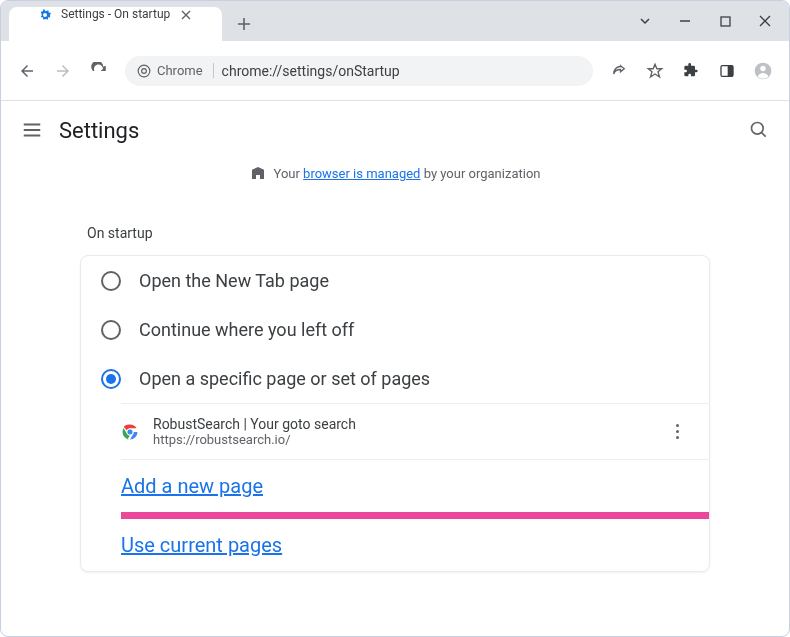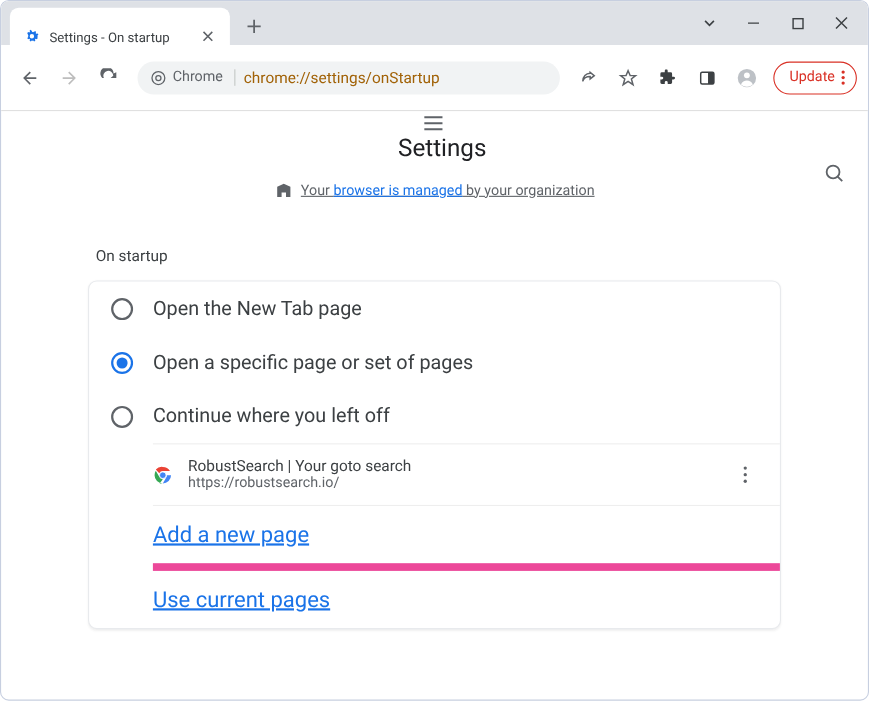--- a/index.html
+++ b/index.html
@@ -1,56 +1,56 @@
 <!DOCTYPE html>
 <html><head>
 <meta charset="utf-8">
 <style>
 * { margin: 0; padding: 0; box-sizing: border-box; font-family: "Segoe UI", Roboto, Arial, sans-serif; }
 body { width: 790px; height: 637px; background: #fff; border: 1px solid #c7cfe0; border-radius: 8px; overflow: hidden; }
 
 
 .titlebar { height: 40px; display: flex; align-items: flex-end; background: #dee1e6; }
-.tab { display: flex; align-items: flex-end; gap: 8px; background: #fff; height: 34px; margin-left: 8px; padding: 0 12px; border-radius: 8px 8px 0 0; min-width: 200px; position: relative; }
+.tab { display: flex; align-items: flex-start; gap: 8px; background: #fff; height: 34px; margin-left: 8px; padding: 0 28px; border-radius: 8px 8px 0 0; min-width: 200px; position: relative; }
 .tab-favicon { width: 16px; height: 16px; display:flex; align-items:center; justify-content:center; }
 .tab-title { font-size: 12px; color: #3c4043; flex: 1; white-space: nowrap; overflow: hidden; text-overflow: ellipsis; }
 .tab-close { width: 16px; height: 16px; display: flex; align-items: center; justify-content: center; color: #5f6368; cursor: pointer; }
 .newtab-btn { width: 28px; height: 28px; margin-left: 8px; margin-bottom: 3px; display:flex; align-items:center; justify-content:center; color:#5f6368; cursor:pointer; border-radius:50%; }
 .win-controls { margin-left: auto; display: flex; align-items: center; height: 40px; padding-right: 4px; }
 .win-btn { width: 40px; height: 30px; display:flex; align-items:center; justify-content:center; color:#3c4043; cursor:pointer; }
 
 
 .toolbar { height: 60px; display:flex; align-items:center; padding: 0 10px; gap: 4px; border-bottom: 1px solid #e0e0e0; background:#fff;}
 .tb-icon { width: 32px; height: 32px; display:flex; align-items:center; justify-content:center; color:#5f6368; border-radius:50%; cursor:pointer; }
 .tb-icon.disabled { color:#b0b0b0; }
 .omnibox { flex:1; height: 30px; background:#f1f3f4; border-radius: 15px; display:flex; align-items:center; padding: 0 12px; gap:8px; margin: 0 6px;}
 .omnibox .prefix { font-size: 13px; color:#5f6368; padding-right:10px; border-right: 1px solid #c4c7c5; display:flex; align-items:center; gap:6px;}
-.omnibox .url { font-size: 14px; color:#a16207;text-align:center; }
+.omnibox .url { font-size: 14px; color:#404040;text-align:center; }
 .update-chip { border: 1px solid #d93025; color:#d93025; height:30px; border-radius:15px; padding:0 10px 0 14px; display:flex; align-items:center; gap:6px; font-size:13px; cursor:pointer; margin-left:4px; }
 .update-chip .dots { display:flex; flex-direction:column; gap:2px; }
 .update-chip .dots span { width:3px; height:3px; border-radius:50%; background:#d93025; }
 
 
-.header { height: 58px; display:flex; align-items:center; padding: 0 20px; flex-direction: column; }
+.header { height: 58px; display:flex; align-items:center; padding: 0 20px; }
 .menu-icon { width:24px; cursor:pointer; color:#5f6368; }
 .header-title { font-size: 22px; color:#202124; margin-left: 14px; }
 .search-icon { margin-left:auto; color:#5f6368; cursor:pointer; }
 
 
 .content { padding: 0 20px; }
-.managed-notice { text-align:right; font-size:13px; color:#5f6368; padding: 6px 0 16px; display:flex; justify-content:center; align-items:center; gap:8px;text-decoration:underline;}
+.managed-notice { text-align:right; font-size:13px; color:#5f6368; padding: 6px 0 16px; display:flex; justify-content:center; align-items:center; gap:8px;}
 .managed-notice a { color:#1a73e8; text-decoration: underline; }
 .section-title { font-size:14px; color:#3c4043; padding: 8px 0 14px 66px; margin-top: 20px; }
 .card { max-width: 630px; margin: 0 auto; border:1px solid #e8eaed; border-radius: 8px; box-shadow: 0 1px 2px rgba(60,64,67,.08); background:#fff; }
 .radio-row { display:flex; align-items:center; gap:18px; padding: 14px 20px; cursor:pointer; }
 .radio { width:20px; height:20px; border:2px solid #5f6368; border-radius:50%; flex:none; display:flex; align-items:center; justify-content:center;}
 .radio.selected { border-color:#1a73e8; }
 .radio.selected::after { content:""; width:10px; height:10px; background:#1a73e8; border-radius:50%; }
 .radio-label { font-size:18px; color:#3c4043; }
-.sub { border-top:1px solid #eee; margin-left:58px; }
+.sub { border-top:1px solid #eee; margin-left:40px; }
 .page-row { display:flex; align-items:center; padding: 12px 20px 12px 0; gap:14px; }
 .page-favicon { width:18px; height:18px; flex:none; }
 .page-text { flex:1; }
 .page-title { font-size:14px; color:#3c4043; }
 .page-url { font-size:13px; color:#5f6368; }
 .more { width:24px; height:24px; display:flex; flex-direction:column; align-items:center; justify-content:center; gap:3px; cursor:pointer;}
 .more span { width:3px; height:3px; background:#5f6368; border-radius:50%; }
 .link-row { padding: 14px 0; }
 .link-row a { color:#1a73e8; font-size:20px; text-decoration:underline; cursor:pointer;}
 
@@ -149,28 +149,20 @@
         <rect x="13" y="4" width="8" height="16" fill="#3c4043"></rect>
       </svg>
     </div>
   <div class="tb-icon">
       <svg width="20" height="20" viewBox="0 0 24 24">
         <circle cx="12" cy="12" r="10" fill="#bdc1c6"></circle>
         <circle cx="12" cy="9" r="3.2" fill="#fff"></circle>
         <path fill="#fff" d="M5.5 19c1-3 4-4.5 6.5-4.5S17.5 16 18.5 19a10 10 0 01-13 0z"></path>
       </svg>
     </div>
-  <div class="update-chip">
-    <span>Update</span>
-    <span class="dots">
-        <span></span>
-        <span></span>
-        <span></span>
-      </span>
-  </div>
 </div>
 
 <div class="header">
   <span class="menu-icon">
     <svg width="22" height="22" viewBox="0 0 24 24">
         <path stroke="#5f6368" stroke-width="2" d="M3 6h18M3 12h18M3 18h18"></path>
       </svg>
   </span>
   <span class="header-title">Settings</span>
   <span class="search-icon">
@@ -192,26 +184,26 @@
   </div>
 
   <div class="section-title">On startup</div>
 
   <div class="card">
     <div class="radio-row">
       <span class="radio"></span>
       <span class="radio-label">Open the New Tab page</span>
     </div>
     <div class="radio-row">
+      <span class="radio"></span>
+      <span class="radio-label">Continue where you left off</span>
+    </div>
+    <div class="radio-row">
       <span class="radio selected"></span>
       <span class="radio-label">Open a specific page or set of pages</span>
-    </div>
-    <div class="radio-row">
-      <span class="radio"></span>
-      <span class="radio-label">Continue where you left off</span>
     </div>
     <div class="sub">
       <div class="page-row">
         <span class="page-favicon">
           <svg width="18" height="18" viewBox="0 0 24 24">
               <circle cx="12" cy="12" r="10" fill="#fff"></circle>
               <path fill="#ea4335" d="M12 2a10 10 0 018.7 5H12a5 5 0 00-4.3 2.5L3.5 5A10 10 0 0112 2z"></path>
               <path fill="#4285f4" d="M22 12a10 10 0 01-10 10l3.8-6.5A5 5 0 0017 12h5z"></path>
               <path fill="#34a853" d="M12 22A10 10 0 012 12c0-2 .6-3.8 1.5-5.4l4.2 7.3A5 5 0 0012 17l-3.8 5h3.8z"></path>
               <circle cx="12" cy="12" r="4" fill="#4285f4"></circle>

